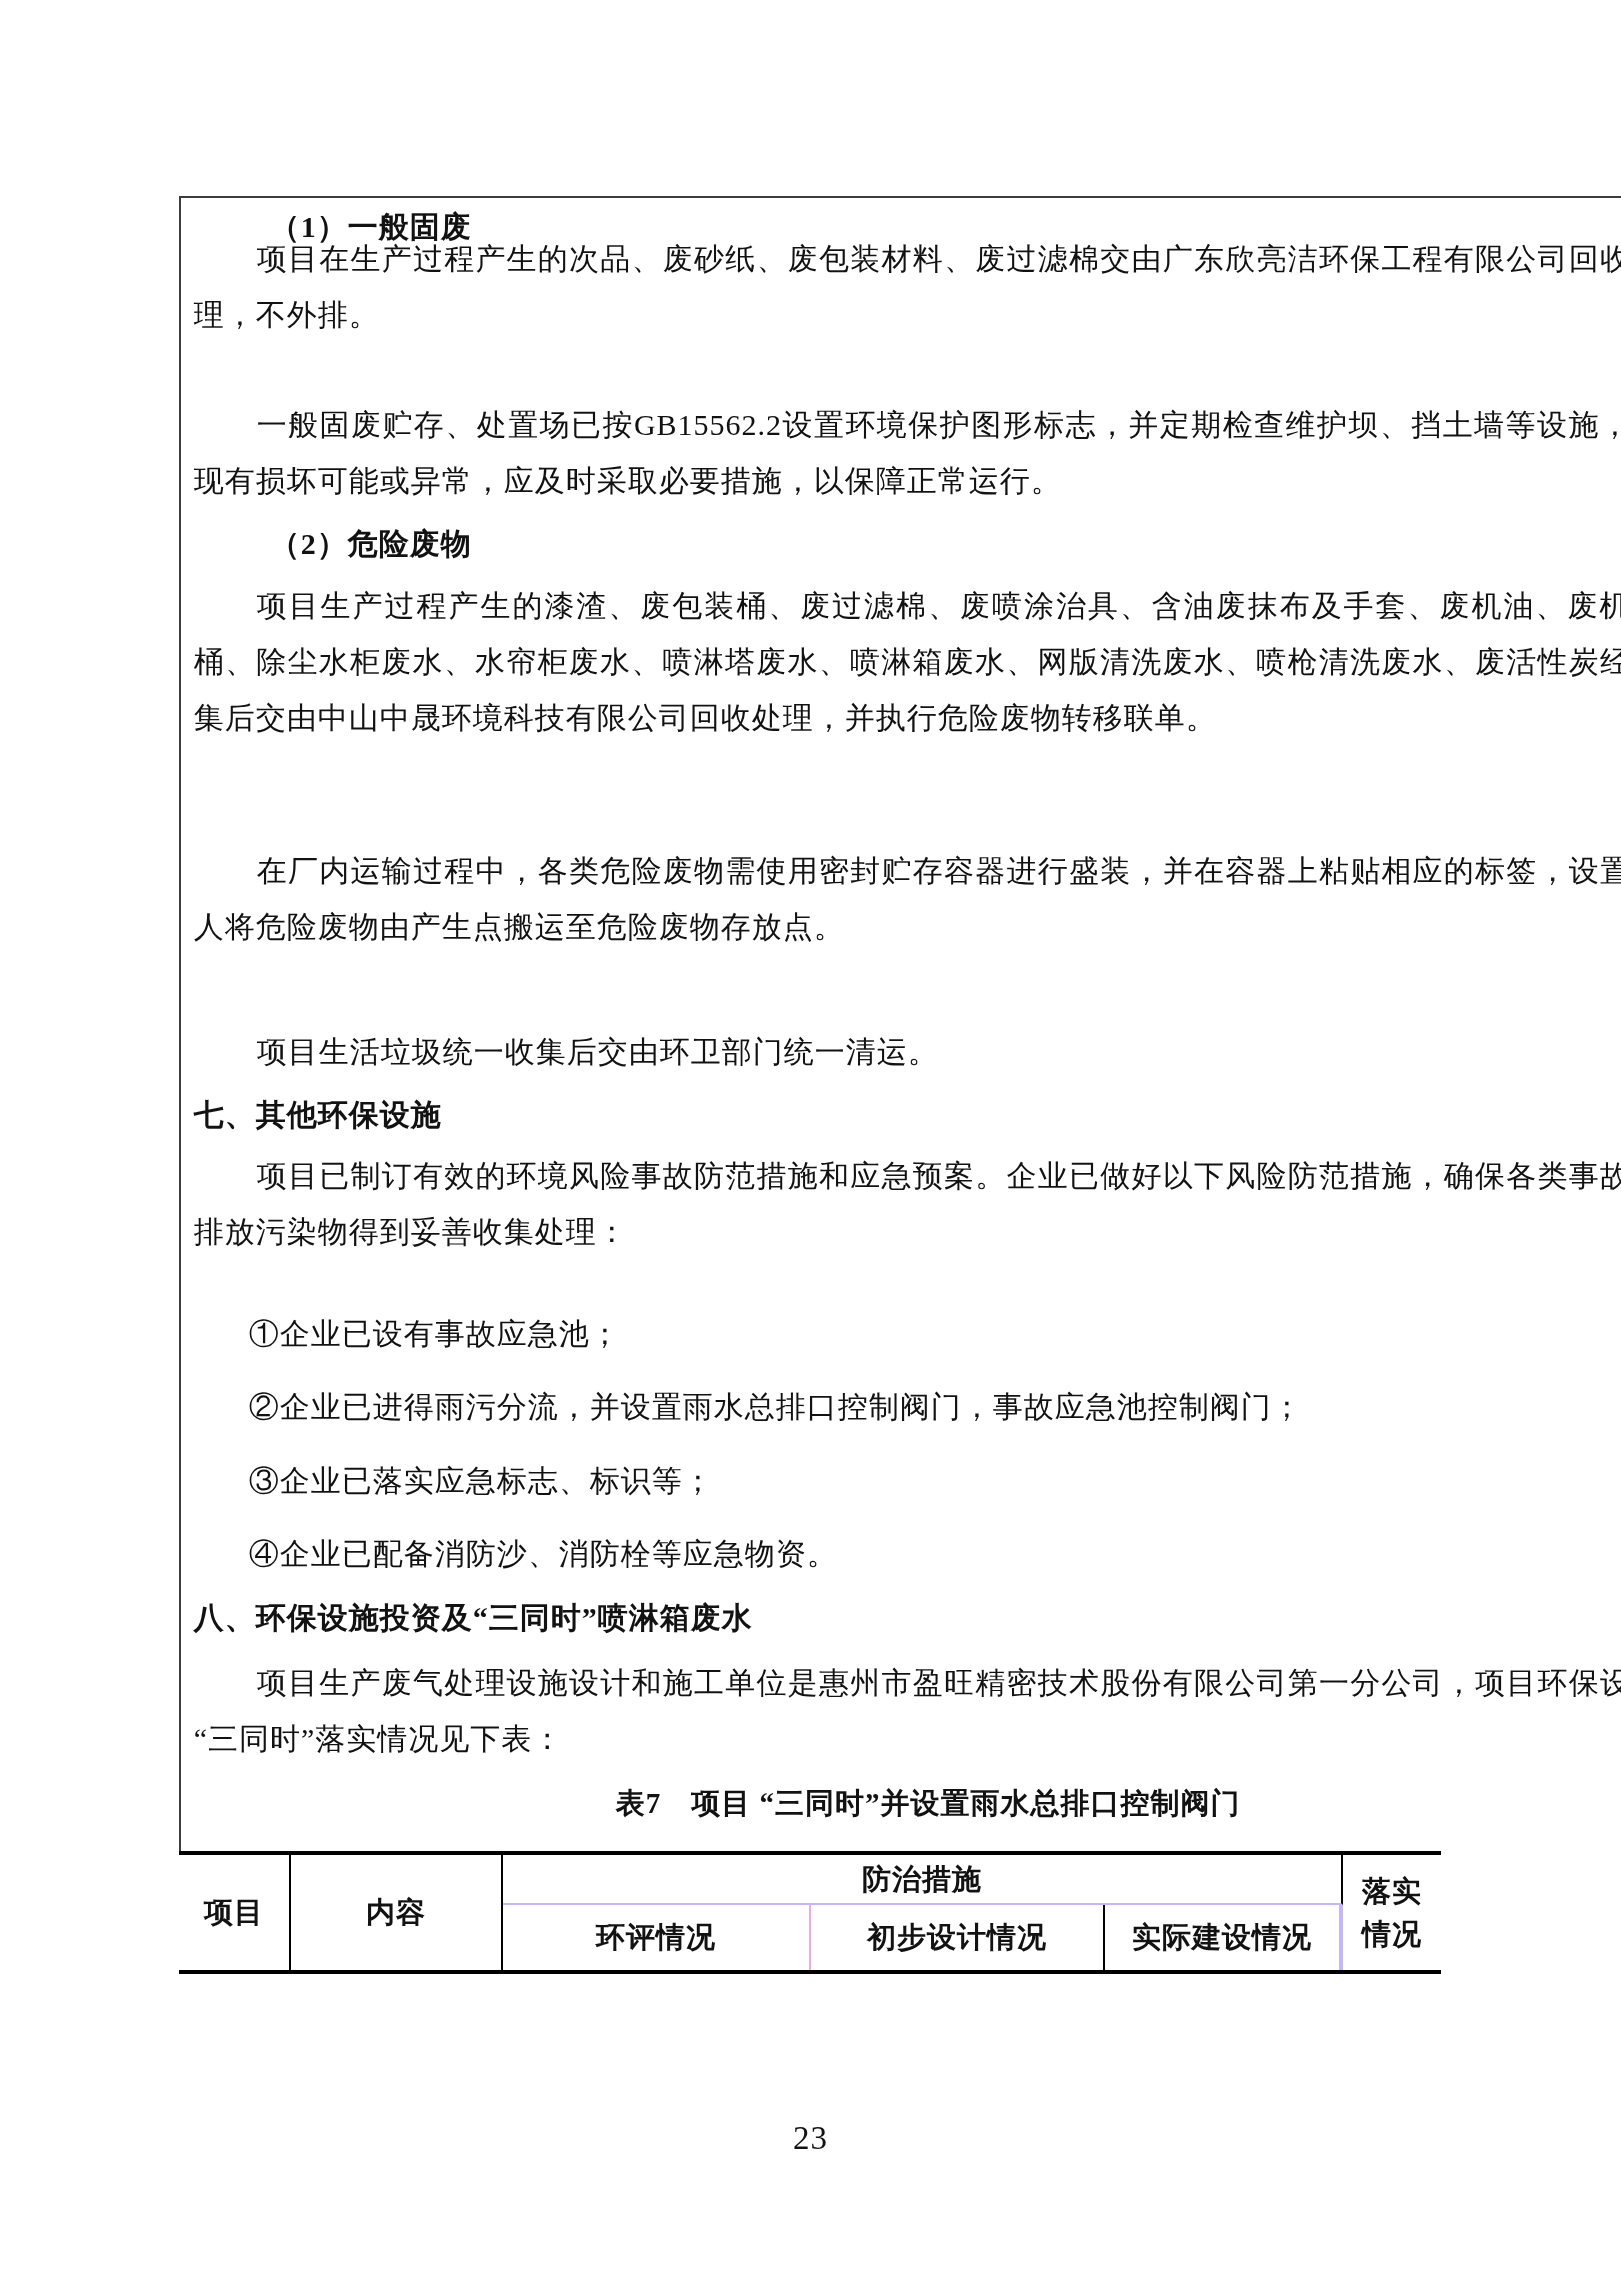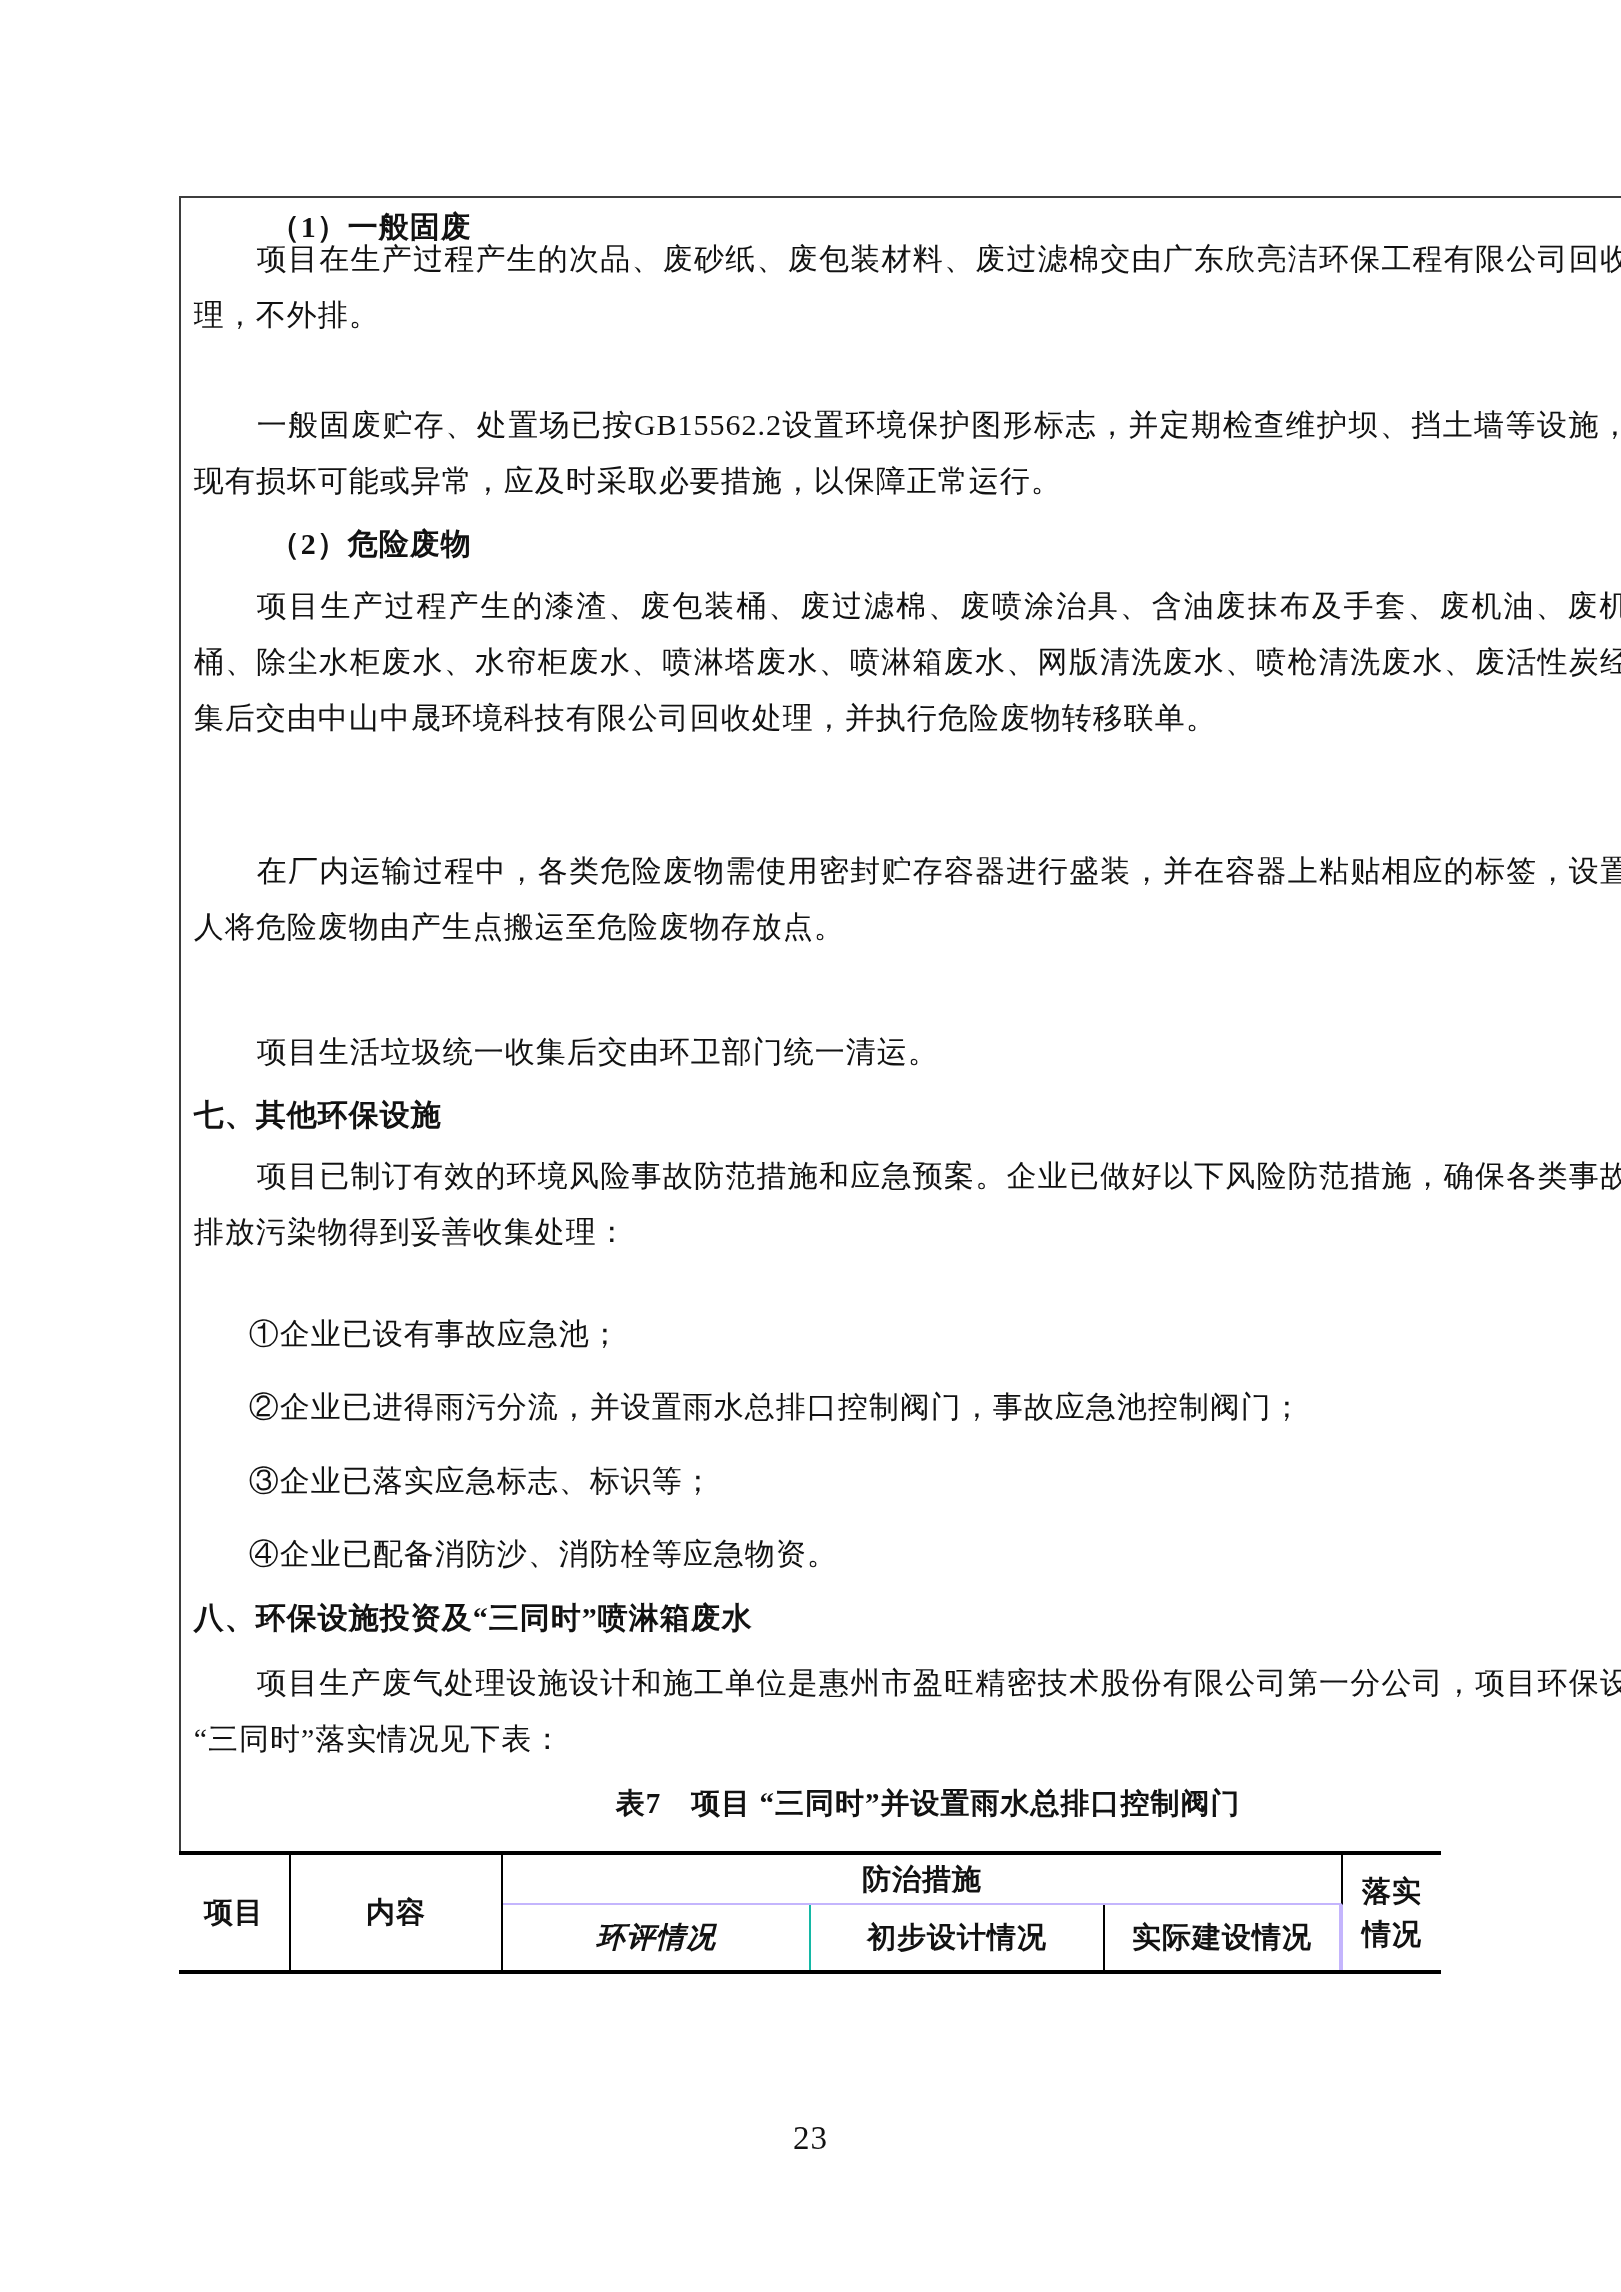--- a/index.html
+++ b/index.html
@@ -71,21 +71,21 @@
     text-align:center;
     font-weight:bold;
     font-size:29px;
     line-height:43px;
     letter-spacing:1px;
     box-sizing:border-box;
   }
   .c-project{ grid-row:1/3; grid-column:1; border-right:2px solid #000; }
   .c-content{ grid-row:1/3; grid-column:2; border-right:2px solid #000; }
   .c-measures{ grid-row:1; grid-column:3/6; border-right:2px solid #000; border-bottom:2px solid #c4b5fd; }
-  .c-eia{ grid-row:2; grid-column:3; border-right:2px solid #14b8a6;font-style:italic; }
+  .c-eia{ grid-row:2; grid-column:3; border-right:2px solid #f9a8d4; }
   .c-design{ grid-row:2; grid-column:4; border-right:2px solid #000; }
   .c-actual{ grid-row:2; grid-column:5; border-right:4px solid #c4b5fd; }
   .c-impl{ grid-row:1/3; grid-column:6; padding:0 13.7px;text-align:center; }
   .page-number{
     position:absolute;
     left:0;right:0;
     top:2120px;
     text-align:center;
     font-size:33px;
     letter-spacing:1px;

